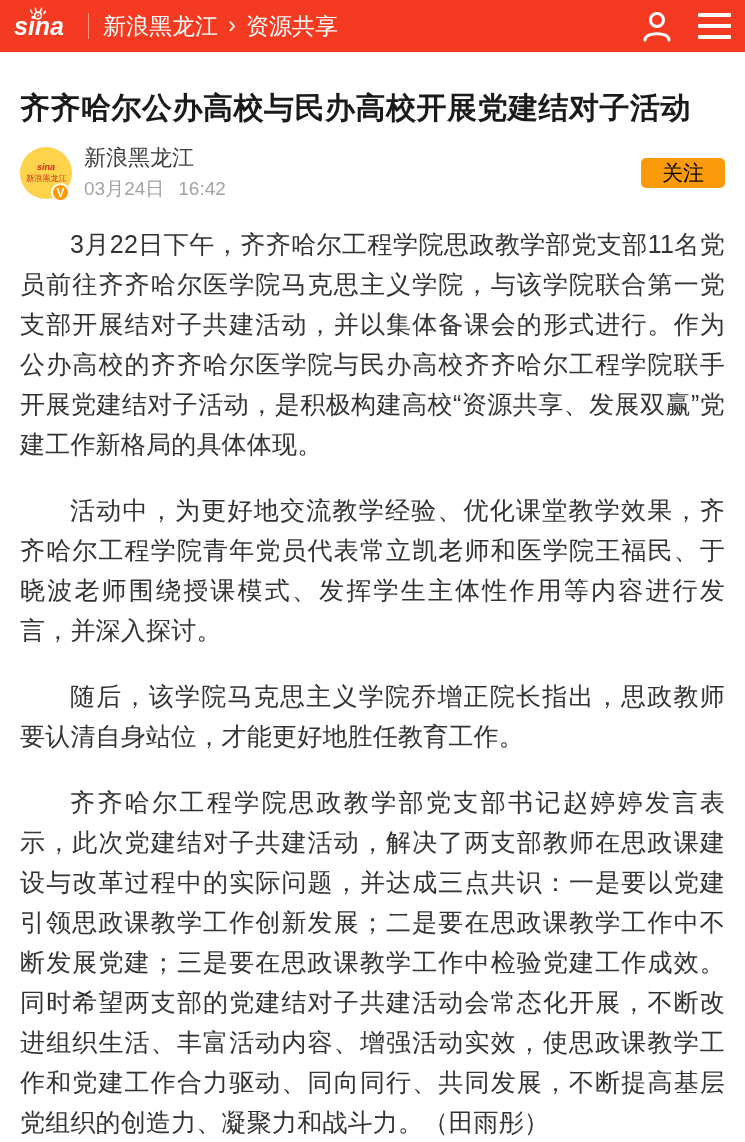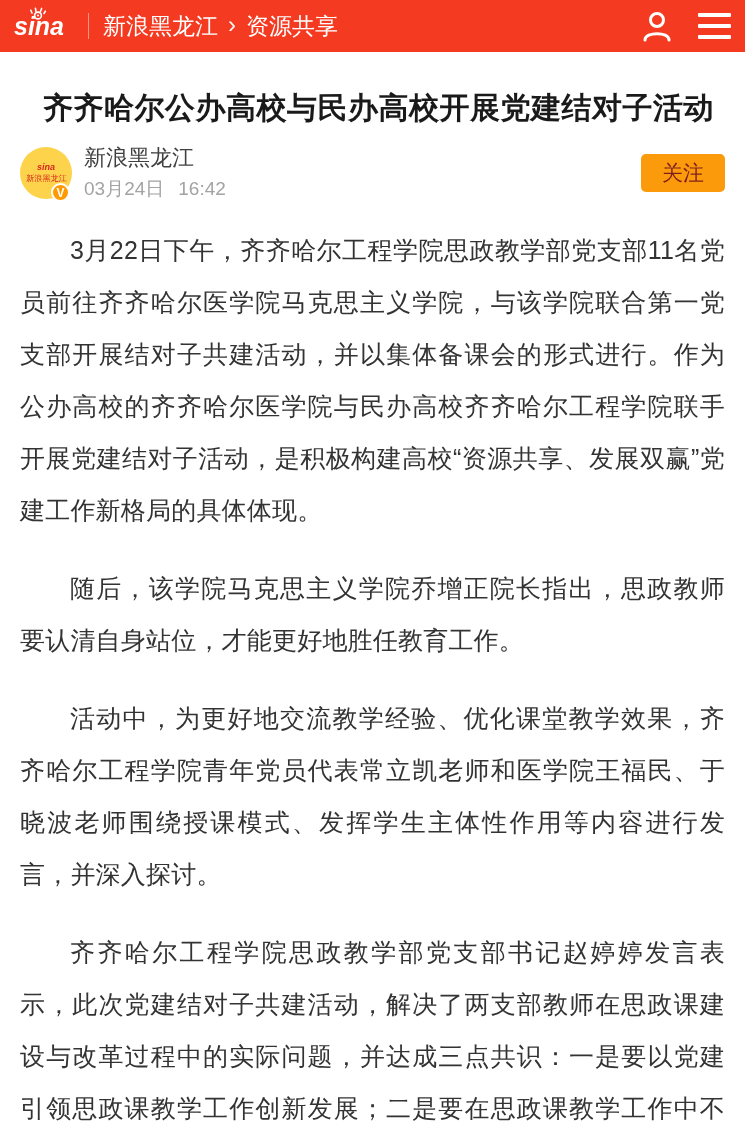--- a/index.html
+++ b/index.html
@@ -56,21 +56,20 @@
 
   
   .content { padding: 0 20px; }
   .article-title {
     margin-top: 36px;
     font-size: 30px;
     font-weight: bold;
     color: #1a1a1a;
     line-height: 1.35;
     letter-spacing: 0.5px;
-    margin-left: 23px;
   }
   .author-row {
     margin-top: 16px;
     display: flex;
     align-items: center;
   }
   .avatar {
     width: 52px; height: 52px;
     border-radius: 50%;
     background: #fcd34b;
@@ -99,37 +98,37 @@
     color: #ffffff;
     font-size: 12px; font-weight: bold;
     display: flex; align-items: center; justify-content: center;
     line-height: 1;
   }
   .author-meta { margin-left: 12px; flex: 1; }
   .author-name { font-size: 22px; color: #404040; line-height: 1.2; cursor: pointer; }
   .author-date { margin-top: 5px; font-size: 19px; color: #a3a3a3; }
   .author-date .time { margin-left: 14px; margin-top: 12px; }
   .follow-btn {
-    width: 84px; height: 38px;
+    width: 84px; height: 30px;
     background: #fb9b0c;
     border: none; border-radius: 5px;
-    color: #7f1d1d;
+    color: #000000;
     font-size: 21px;
     font-family: inherit;
     display: flex; align-items: center; justify-content: center;
     cursor: pointer;
     flex: 0 0 auto;
   }
 
   
   .article-body { margin-top: 22px; }
   .article-body p {
     font-size: 25px;
     color: #333333;
-    line-height: 52px;
+    line-height: 40px;
     text-align: justify;
     text-indent: 2em;
     margin-bottom: 26px;
     letter-spacing: 0.2px;
   }
 </style>
 </head>
 <body>
 
 <header class="topbar">
@@ -182,18 +181,18 @@
       <div class="author-name">新浪黑龙江</div>
       <div class="author-date">
         <span>03月24日</span><span class="time">16:42</span>
       </div>
     </div>
     <button class="follow-btn">关注</button>
   </div>
 
   <article class="article-body">
     <p>3月22日下午，齐齐哈尔工程学院思政教学部党支部11名党员前往齐齐哈尔医学院马克思主义学院，与该学院联合第一党支部开展结对子共建活动，并以集体备课会的形式进行。作为公办高校的齐齐哈尔医学院与民办高校齐齐哈尔工程学院联手开展党建结对子活动，是积极构建高校“资源共享、发展双赢”党建工作新格局的具体体现。</p>
+    <p>活动中，为更好地交流教学经验、优化课堂教学效果，齐齐哈尔工程学院青年党员代表常立凯老师和医学院王福民、于晓波老师围绕授课模式、发挥学生主体性作用等内容进行发言，并深入探讨。</p>
     <p>随后，该学院马克思主义学院乔增正院长指出，思政教师要认清自身站位，才能更好地胜任教育工作。</p>
-    <p>活动中，为更好地交流教学经验、优化课堂教学效果，齐齐哈尔工程学院青年党员代表常立凯老师和医学院王福民、于晓波老师围绕授课模式、发挥学生主体性作用等内容进行发言，并深入探讨。</p>
     <p>齐齐哈尔工程学院思政教学部党支部书记赵婷婷发言表示，此次党建结对子共建活动，解决了两支部教师在思政课建设与改革过程中的实际问题，并达成三点共识：一是要以党建引领思政课教学工作创新发展；二是要在思政课教学工作中不断发展党建；三是要在思政课教学工作中检验党建工作成效。同时希望两支部的党建结对子共建活动会常态化开展，不断改进组织生活、丰富活动内容、增强活动实效，使思政课教学工作和党建工作合力驱动、同向同行、共同发展，不断提高基层党组织的创造力、凝聚力和战斗力。（田雨彤）</p>
 
   </article>
 </main>
 
 </body></html>

